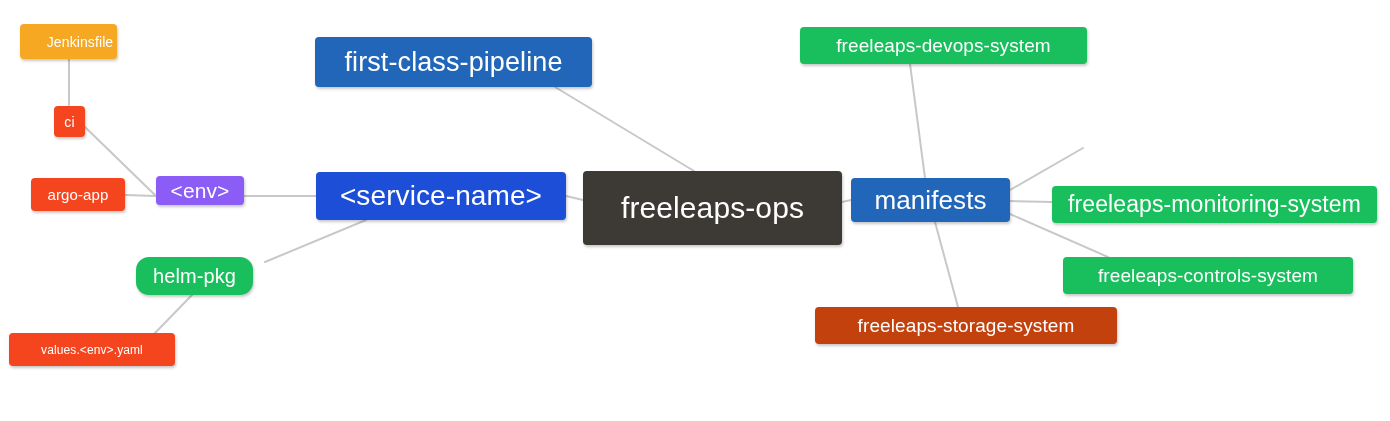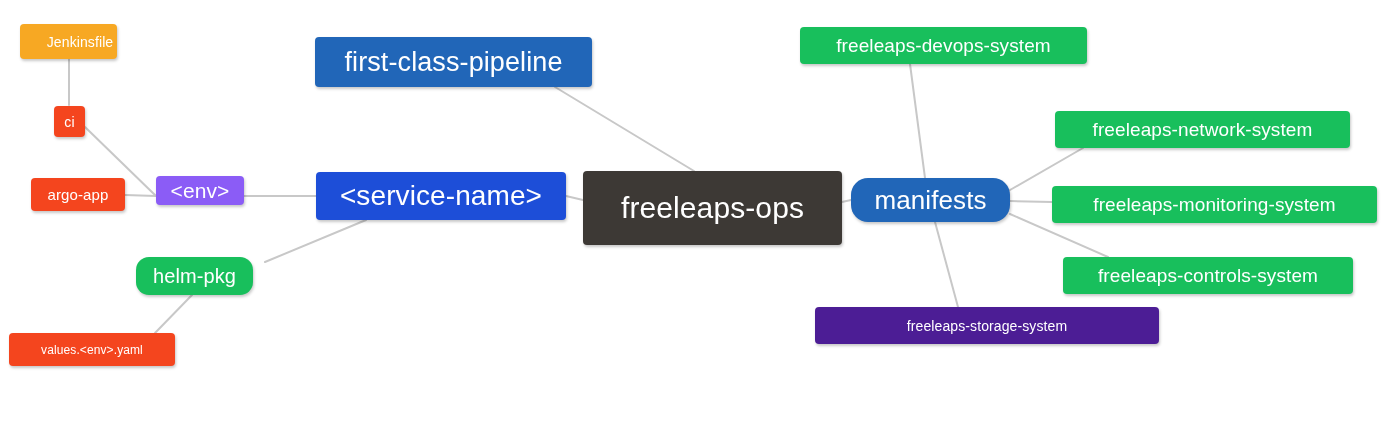--- a/index.html
+++ b/index.html
@@ -96,32 +96,29 @@
       </div>
       <div class="node" style="left: 315px; top: 37px; width: 277px; height: 50px; background: rgb(33, 102, 184); font-size: 27px;">
         <span class="node-label">first-class-pipeline</span>
       </div>
       <div class="node" style="left: 316px; top: 172px; width: 250px; height: 48px; background: #1d4ed8; font-size: 28px;">
         <span class="node-label">&lt;service-name&gt;</span>
       </div>
       <div class="node" style="left: 583px; top: 171px; width: 259px; height: 74px; background: rgb(61, 57, 53); font-size: 30px;">
         <span class="node-label">freeleaps-ops</span>
       </div>
-      <div class="node" style="left: 851px; top: 178px; width: 159px; height: 44px; background: rgb(33, 102, 184); font-size: 26px; border-radius: 17px;">
+      <div class="node" style="left: 851px; top: 178px; width: 159px; height: 44px; background: rgb(33, 102, 184); font-size: 26px;">
         <span class="node-label">manifests</span>
       </div>
       <div class="node" style="left: 800px; top: 27px; width: 287px; height: 37px; background: rgb(24, 191, 92); font-size: 19px;">
         <span class="node-label">freeleaps-devops-system</span>
       </div>
-      <div class="node" style="left: 1055px; top: 111px; width: 295px; height: 37px; background: rgb(24, 191, 92); font-size: 19px;">
-        <span class="node-label">freeleaps-network-system</span>
-      </div>
-      <div class="node" style="left: 1052px; top: 186px; width: 325px; height: 37px; background: rgb(24, 191, 92); font-size: 19px; align-items: center;">
+      <div class="node" style="left: 1052px; top: 186px; width: 325px; height: 37px; background: rgb(24, 191, 92); font-size: 23px; align-items: center;">
         <span class="node-label">freeleaps-monitoring-system</span>
       </div>
       <div class="node" style="left: 1063px; top: 257px; width: 290px; height: 37px; background: rgb(24, 191, 92); font-size: 19px;">
         <span class="node-label">freeleaps-controls-system</span>
       </div>
-      <div class="node" style="left: 815px; top: 307px; width: 344px; height: 37px; background: #4c1d95; font-size: 14px;">
+      <div class="node" style="left: 815px; top: 307px; width: 302px; height: 37px; background: #c2410c; font-size: 19px;">
         <span class="node-label">freeleaps-storage-system</span>
       </div>
     </div>
 </div>
 
 </body></html>

